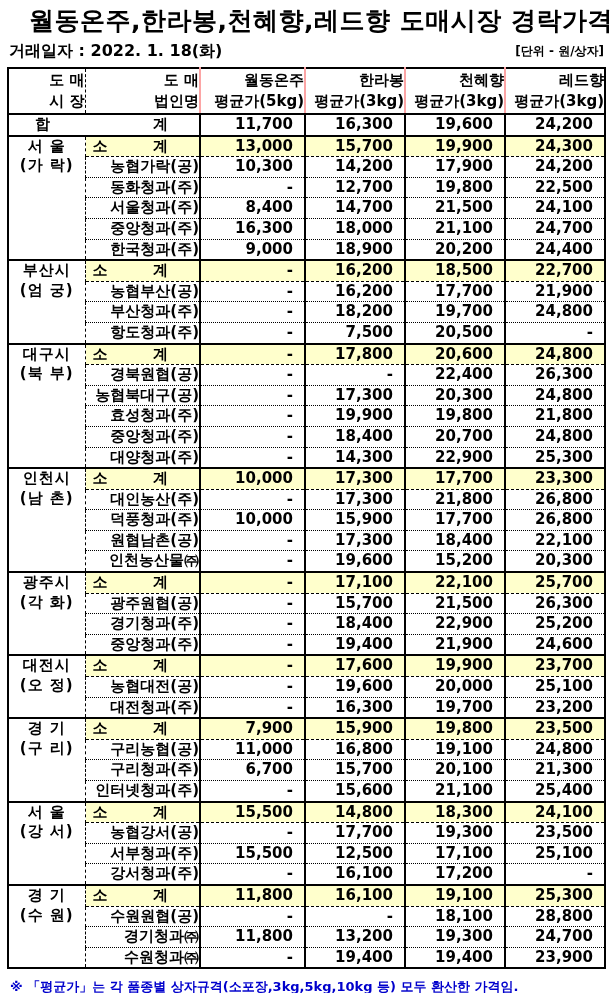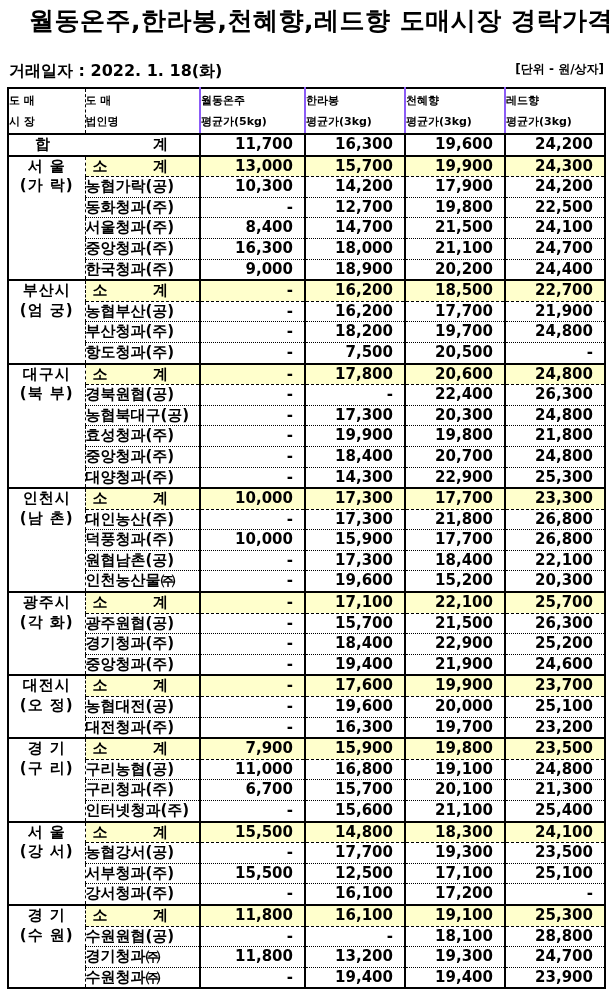--- a/index.html
+++ b/index.html
@@ -8,51 +8,51 @@
     width: 613px; height: 993px; overflow: hidden;
     background: #ffffff; color: #000000;
     font-family: "DejaVu Sans", "Liberation Sans", sans-serif;
     font-weight: bold;
   }
   .title {
     font-size: 25px; line-height: 32px; margin-top: 5px;
     text-align: right; white-space: nowrap; letter-spacing: 0.5px;
   }
   .meta {
-    display: flex; justify-content: space-between; align-items: flex-start;
-    padding: 0 9px; margin-top: 24px;
+    display: flex; justify-content: space-between; align-items: center;
+    padding: 0 9px; margin-top: 4px;
   }
   .date-label { font-size: 16px; white-space: nowrap; }
   .unit-label { font-size: 12px; white-space: nowrap; }
 
   table.price-table {
     width: 597px; margin: 5px auto 0;
     border-collapse: collapse; table-layout: fixed;
     border: 2px solid #000;
   }
   col.c1 { width: 77px; }  col.c2 { width: 115px; }
   col.c3 { width: 105px; } col.c4 { width: 100px; }
   col.c5 { width: 100px; } col.c6 { width: 100px; }
 
   thead th {
-    height: 46px; padding: 0; font-size: 11px; font-weight: bold;
-    text-align: left; border-bottom: 2.5px solid #000; white-space: nowrap;
+    height: 46px; padding: 0; font-size: 15px; font-weight: bold;
+    text-align: right; border-bottom: 2.5px solid #000; white-space: nowrap;
   }
   thead th div { line-height: 21px; }
-  .hb { border-left: 2px solid #8b5cf6; }
+  .hb { border-left: 2px solid #fca5a5; }
   .hd { border-left: 1.5px dashed #000; }
 
   td {
     height: 19.6px; padding: 0; font-size: 15px; line-height: 19.6px;
     white-space: nowrap; overflow: hidden;
   }
   .val { text-align: right; padding-right: 11px; }
   .vb  { border-left: 2px solid #000; }
   .db  { border-left: 1.5px dashed #000; }
-  .name { text-align: left; }
+  .name { text-align: right; }
   .split { display: flex; justify-content: space-between; }
   .lbl-sub .split   { padding: 0 31px 0 7px; }
   .lbl-total .split { padding: 0 31px 0 26px; }
   .market { vertical-align: top; text-align: center; letter-spacing: 1px; }
   .market div { line-height: 19.6px; text-align: center; }
 
   tr.sec-start td { border-top: 2px solid #000; }
   tr.after-sub td { border-top: 1.5px dashed #000; }
   tr.mid td       { border-top: 1px dotted #000; }
   tr.sub-row td:not(.market) { background: var(--sub-bg, #FFFFCC); }

